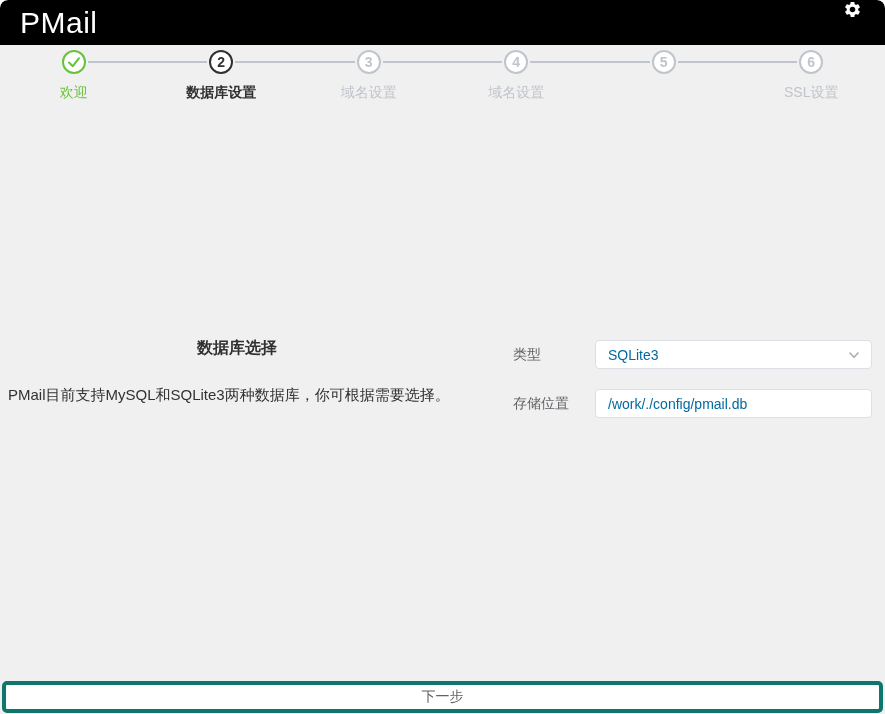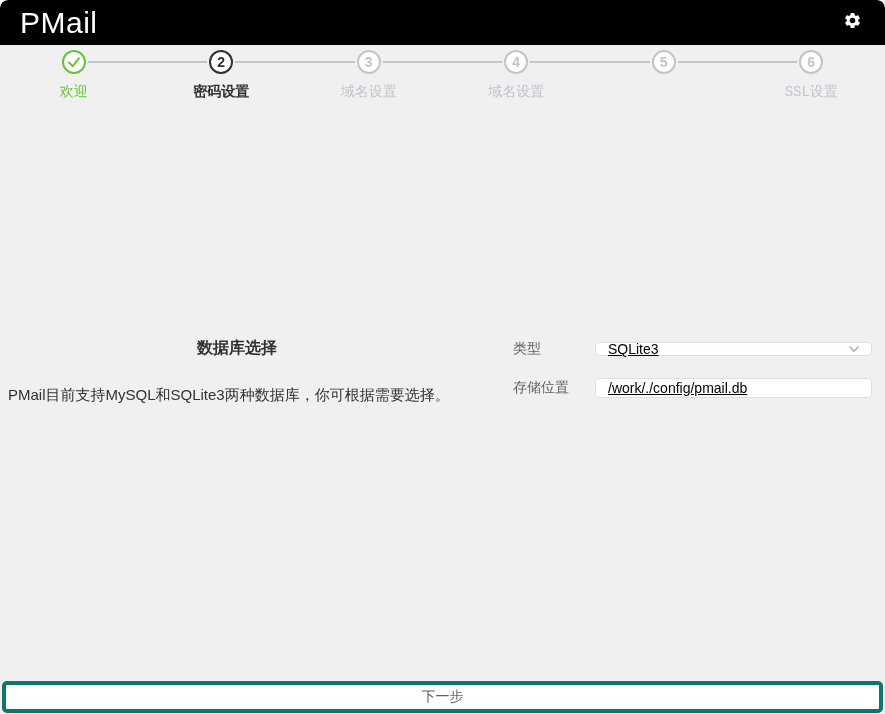--- a/index.html
+++ b/index.html
@@ -15,21 +15,21 @@
     border-radius: 8px 8px 0 0;
     overflow: hidden;
   }
 
   
   .header {
     height: 45px;
     background: #000000;
     border-radius: 8px 8px 0 0;
     display: flex;
-    align-items: center;
+    align-items: flex-start;
     padding: 0 22px 0 20px;
   }
   .app-title {
     color: #ffffff;
     font-size: 30px;
     font-weight: 500;
     line-height: 45px;
     letter-spacing: 0.5px;
   }
   .gear-btn {
@@ -70,21 +70,20 @@
     display: flex; align-items: center; justify-content: center;
     font-size: 14px;
     font-weight: 700;
     color: #c0c4cc;
   }
   .step-label {
     margin-top: 9px;
     font-size: 14px;
     color: #c0c4cc;
     line-height: 18px;
-    font-family: Liberation Mono, monospace;
   }
   .step--success .step-circle { border-color: #67c23a; color: #67c23a; }
   .step--success .step-label  { color: #67c23a; }
   .step--active .step-circle  { border-color: #303133; color: #303133; }
   .step--active .step-label   { color: #303133; font-weight: 700; }
   .check-icon svg { width: 14px; height: 14px; display: block; }
 
   
   .main {
     position: absolute;
@@ -113,27 +112,26 @@
   .form-row + .form-row { margin-top: 20px; }
   .form-label {
     width: 68px;
     text-align: left;
     margin-right: 14px;
     font-size: 14px;
     color: #606266;
     white-space: nowrap;
   }
   .control {
-    width: 277px; height: 14px;
+    width: 277px; height: 29px;
     background: #ffffff;
     border: 1px solid #dcdfe6;
     border-radius: 4px;
     font-size: 14px;
-    color: #000000;
-    text-decoration: underline;
+    color: #0369a1;
   }
   .select-control {
     display: flex; align-items: center;
     padding: 0 10px 0 12px;
     cursor: pointer;
   }
   .select-control .chevron { margin-left: auto; display: flex; }
   .select-control .chevron svg { width: 14px; height: 14px; }
   .input-control {
     padding: 9px 12px;
@@ -182,21 +180,21 @@
             </svg>
         </span>
       </div>
       <div class="step-label">欢迎</div>
     </div>
 
     <div class="step step--active">
       <div class="step-circle">
         <span>2</span>
       </div>
-      <div class="step-label">密码设置</div>
+      <div class="step-label">数据库设置</div>
     </div>
 
     <div class="step step--wait">
       <div class="step-circle">
         <span>3</span>
       </div>
       <div class="step-label">域名设置</div>
     </div>
 
     <div class="step step--wait">

